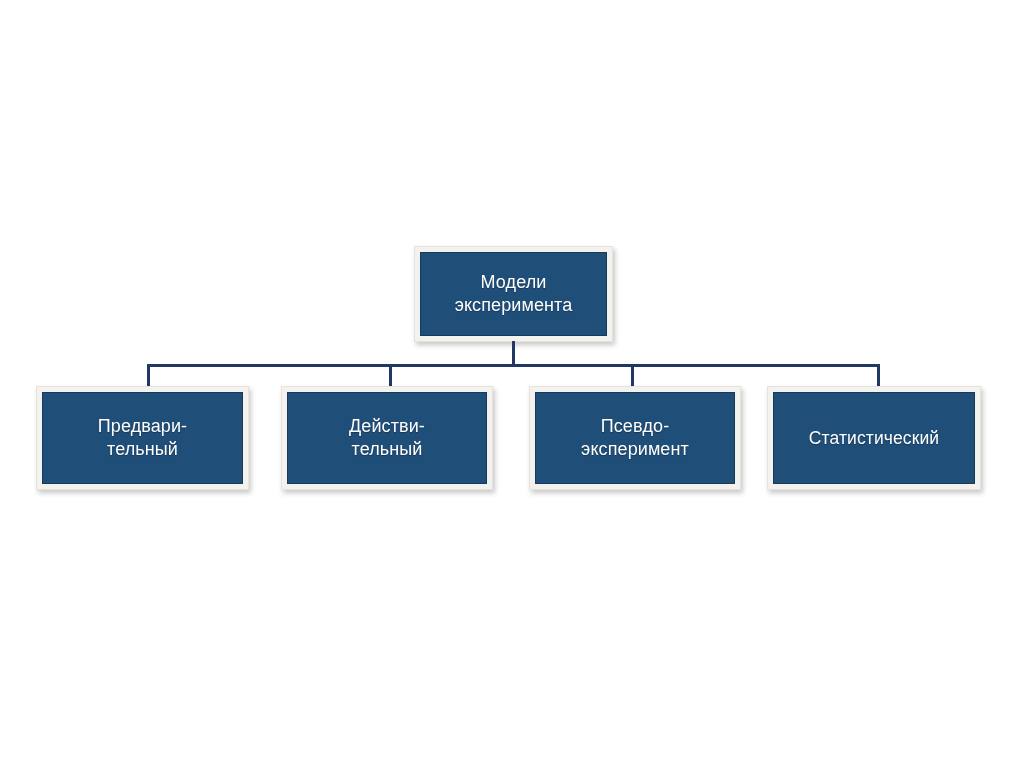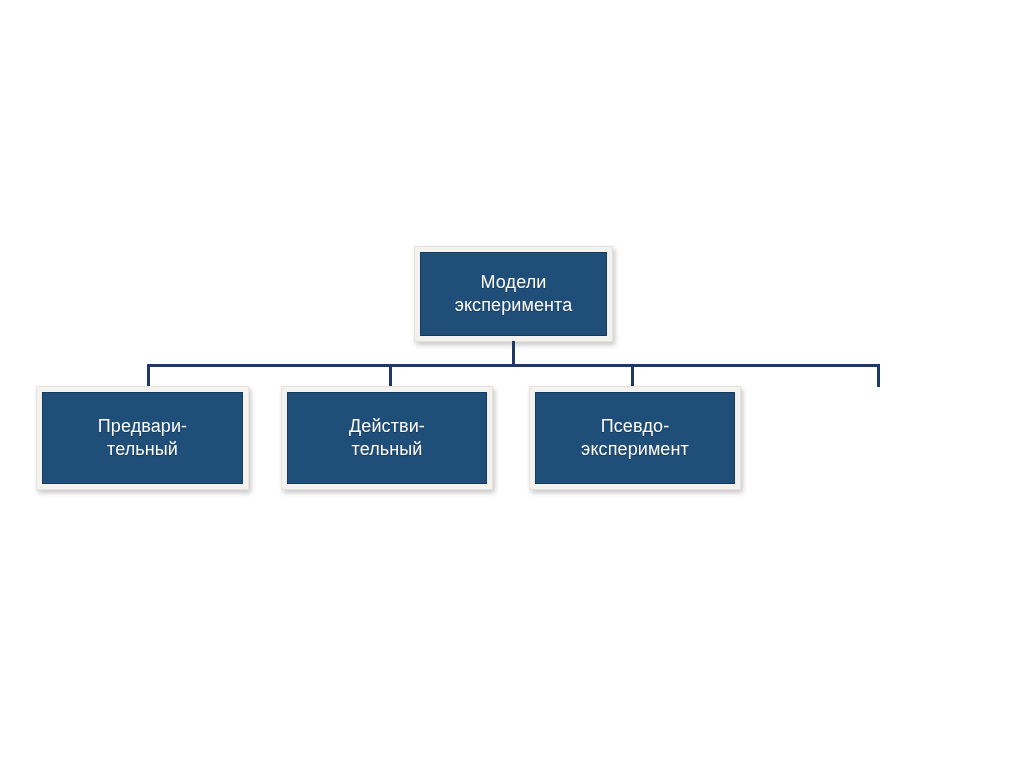--- a/index.html
+++ b/index.html
@@ -131,14 +131,19 @@
     </div>
   </div>
 
   <div class="node child-node" id="child-node-2">
     <div class="fill">
       <div class="label">Псевдо-</div>
       <div class="label">эксперимент</div>
     </div>
   </div>
 
+  <div class="node child-node" id="child-node-3">
+    <div class="fill">
+      <div class="label">Статистический</div>
+    </div>
+  </div>
 
 </div>
 
 </body></html>

